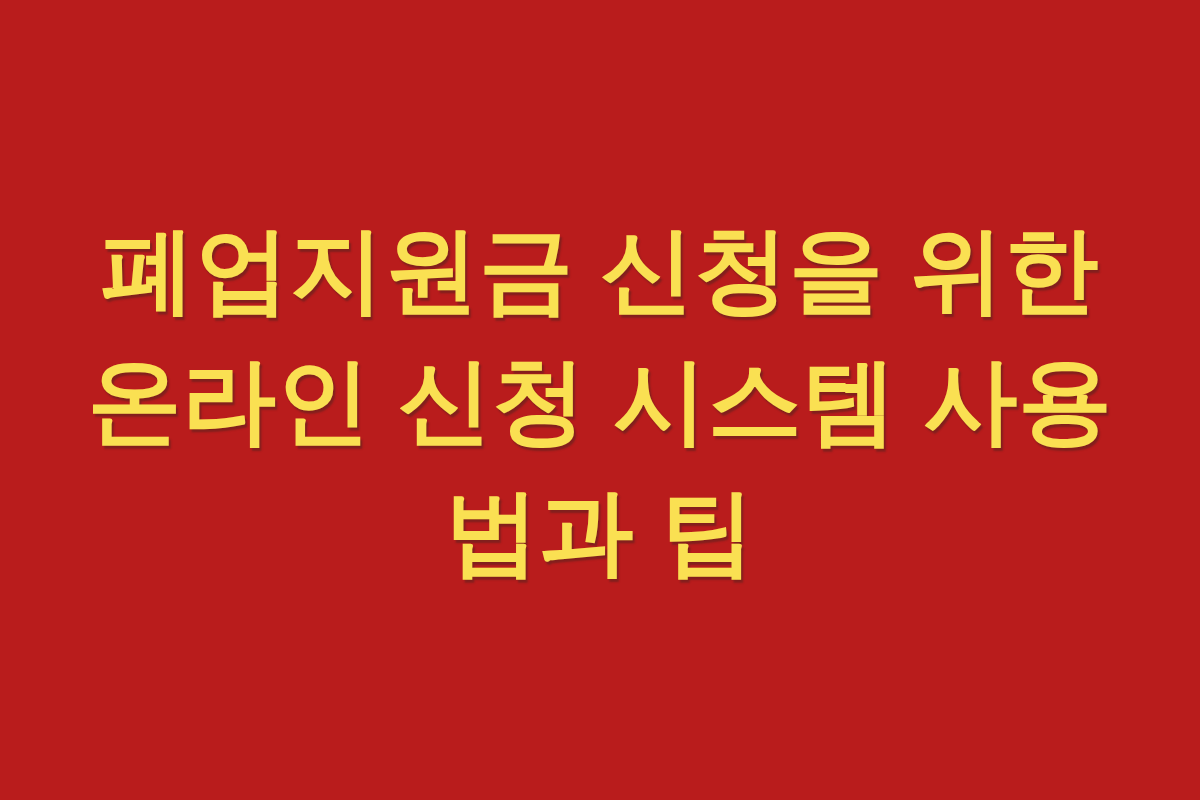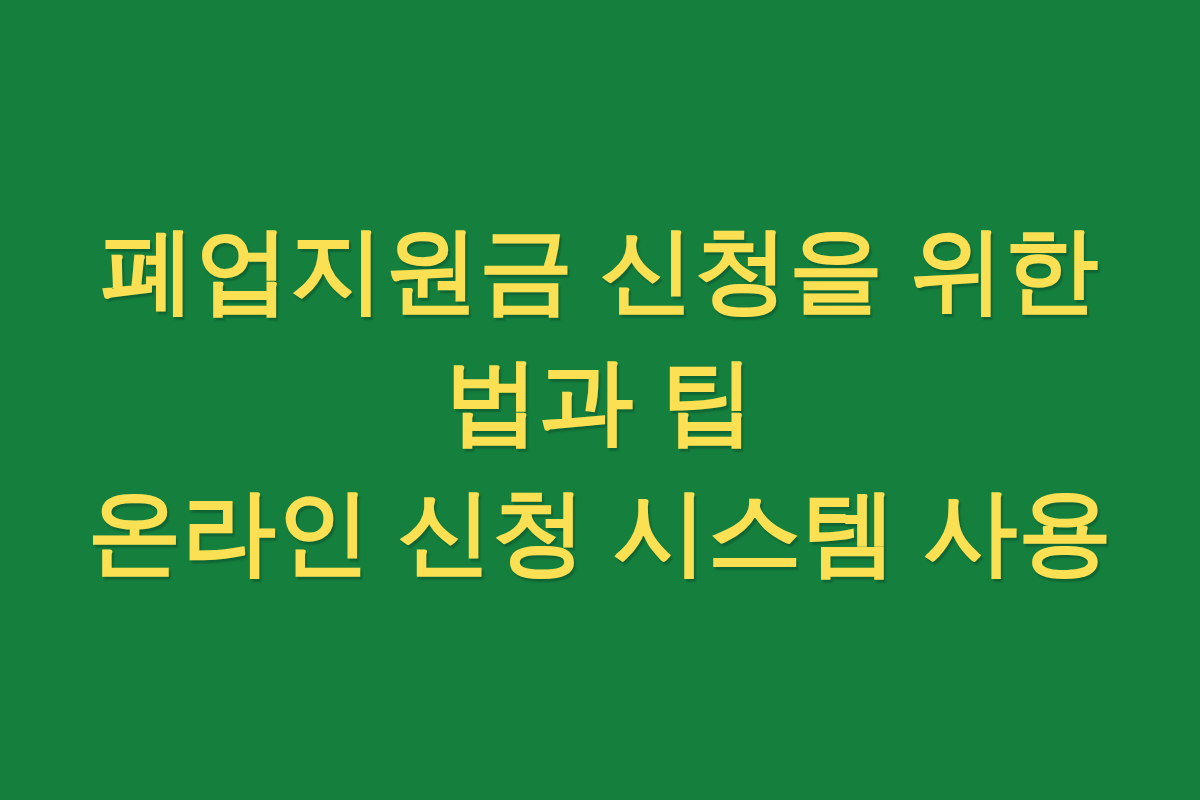--- a/index.html
+++ b/index.html
@@ -41,21 +41,21 @@
   }
 
   #headline .line {
     display: block;
     white-space: nowrap;
   }
 </style>
 </head>
 <body>
 
-<div id="banner" style="background: #15803d;">
+<div id="banner" style="background: #b91c1c;">
 
   <h1 id="headline" style="color: rgb(250, 224, 82); text-shadow: rgba(0, 40, 34, 0.3) 2px 3px 2px;">
     <span class="line">폐업지원금 신청을 위한</span>
+    <span class="line">온라인 신청 시스템 사용</span>
     <span class="line">법과 팁</span>
-    <span class="line">온라인 신청 시스템 사용</span>
   </h1>
 
 </div>
 
 </body></html>

